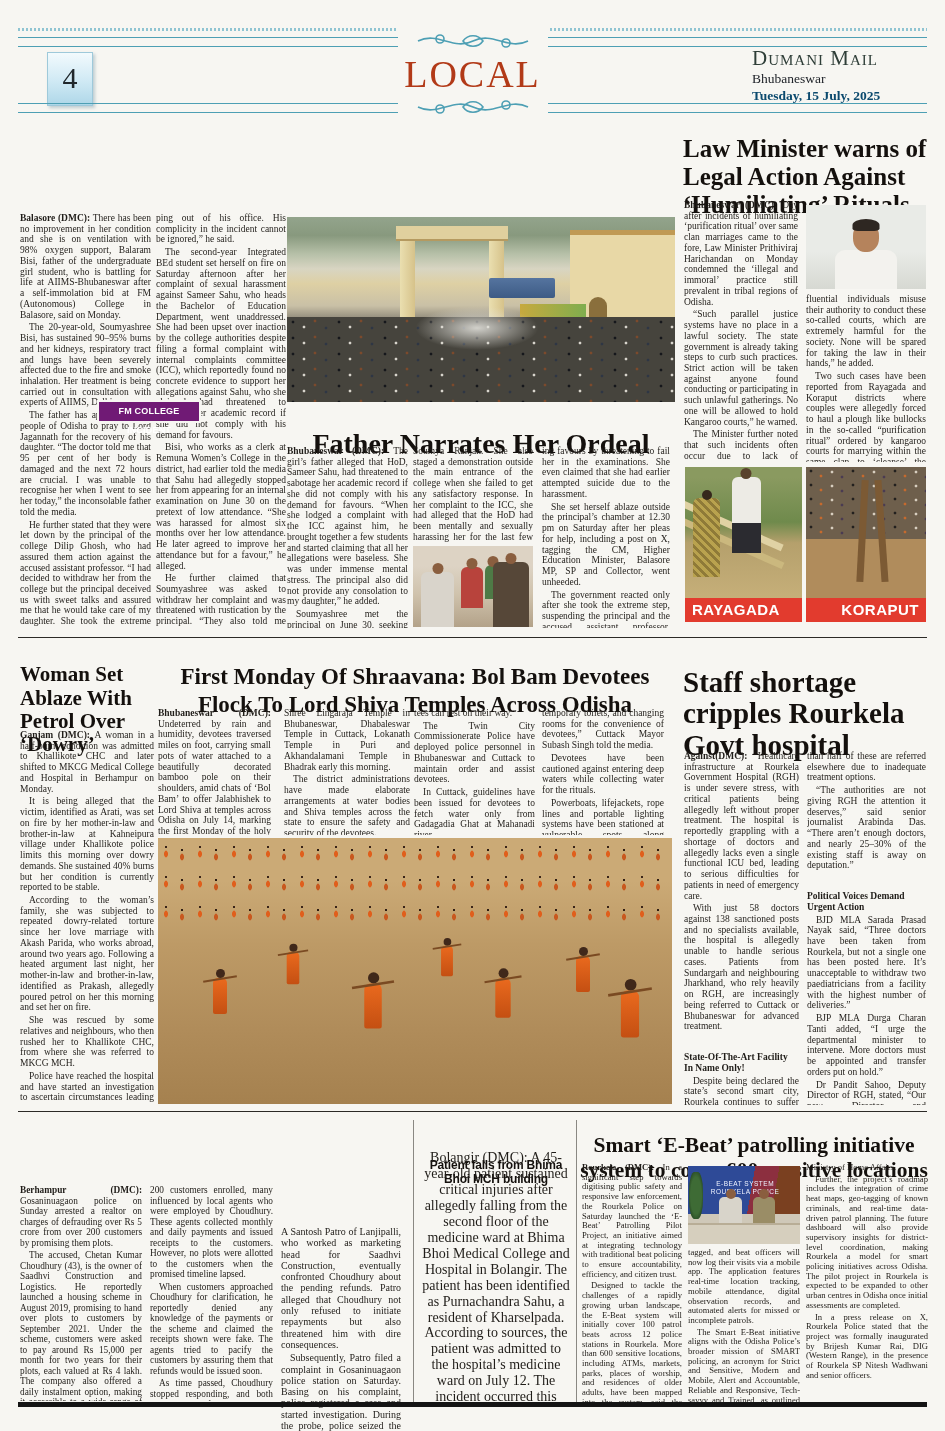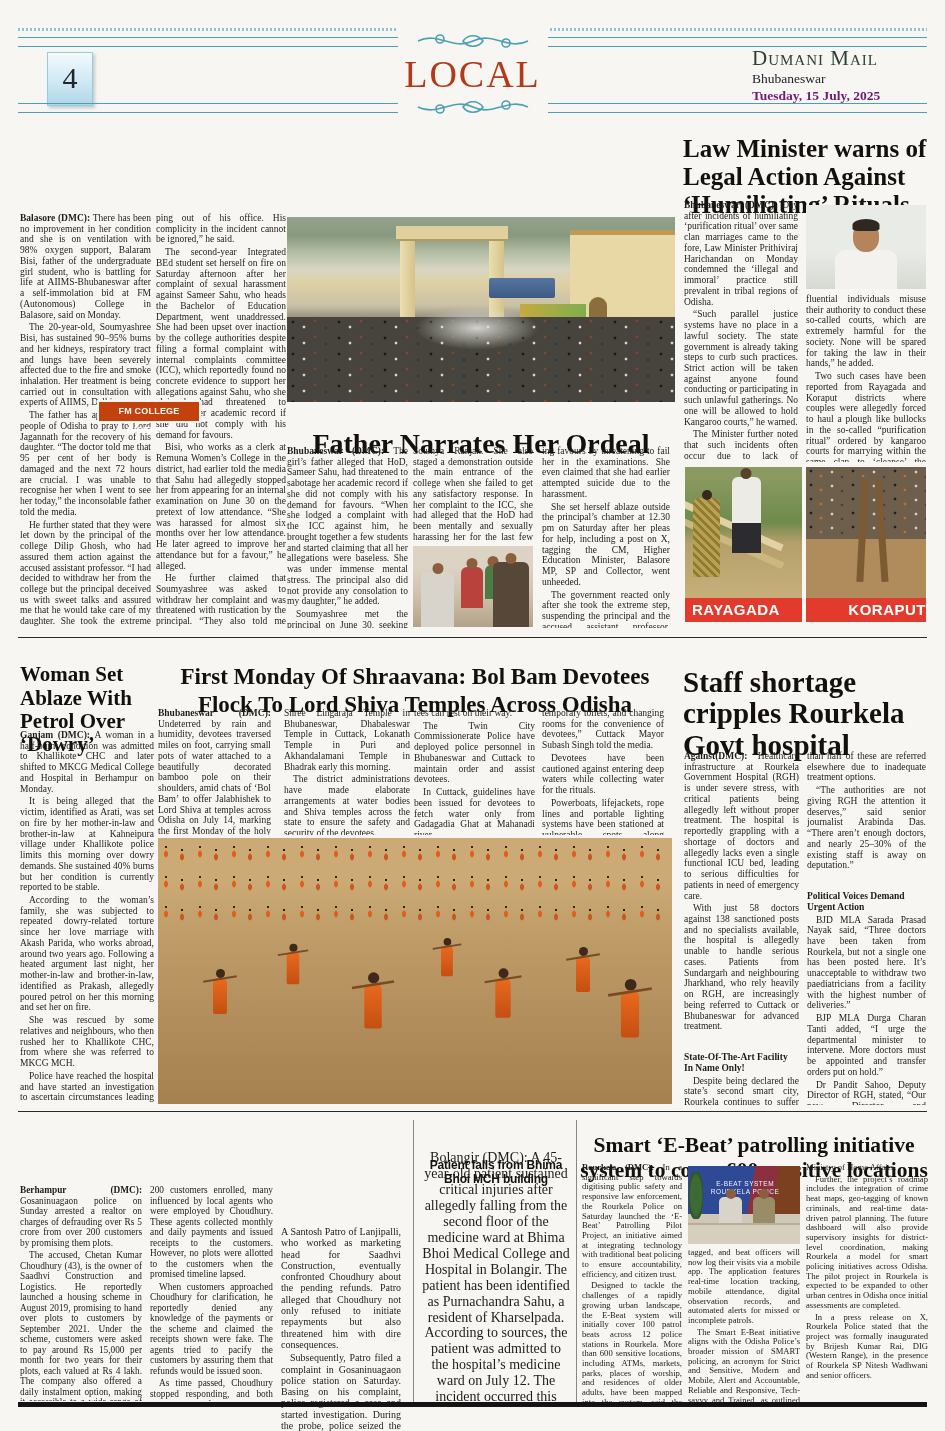--- a/index.html
+++ b/index.html
@@ -15,21 +15,21 @@
   .orn-top{left:398px;top:26px;} .orn-bot{left:398px;top:92px;}
   .pagenum{left:47px;top:52px;width:44px;height:52px;
     background:linear-gradient(180deg,#f2fafd 0%,#cfe9f4 55%,#aed7e8 100%);
     border:1px solid #9ec9da;box-shadow:2px 2px 3px rgba(90,130,150,.35);
     font-size:30px;text-align:center;line-height:50px;color:#20272b;}
   .local{left:300px;top:52px;width:345px;text-align:center;font-size:38px;letter-spacing:2px;
     color:#b23a18;font-weight:normal;}
   .masthead{left:752px;top:45px;width:180px;line-height:1.25;}
   .mast-name{font-variant:small-caps;font-size:21px;letter-spacing:1px;color:#2f3e38;}
   .mast-city{font-size:13.5px;color:#20242a;}
-  .mast-date{font-size:13.5px;font-weight:bold;color:#701a75;}
+  .mast-date{font-size:13.5px;font-weight:bold;color:#0c4a6e;}
   
   .hl{font-family:"Liberation Serif",serif;color:#14100d;}
   .victim-h{left:18px;top:119px;width:650px;font-size:38px;line-height:1.06;font-weight:bold;
     text-align:center;letter-spacing:-.5px;}
   .law-h{left:683px;top:114px;width:248px;font-size:25px;line-height:1.12;}
   .father-h{left:287px;top:405px;width:388px;font-size:28px;text-align:center;}
   .woman-h{left:20px;top:646px;width:140px;font-size:21px;line-height:1.1;}
   .shr-h{left:158px;top:644px;width:514px;font-size:23px;line-height:1.2;text-align:center;}
   .staff-h{left:683px;top:643px;width:248px;font-size:29px;line-height:1.08;}
   .realtor-h{left:20px;top:1117px;width:398px;font-size:26px;line-height:1.15;}
@@ -68,21 +68,21 @@
   .e-col3{left:806px;top:1163px;width:122px;height:240px;}
   
   .hdiv{background:#2c2a27;height:1px;}
   .div1{left:18px;top:637px;width:909px;}
   .div2{left:18px;top:1111px;width:909px;}
   .thick{left:18px;top:1402px;width:909px;height:5px;background:#141414;}
   .vrule{width:1px;background:#8a8883;}
   .vr-l{left:413px;top:1120px;height:282px;}
   .vr-r{left:576px;top:1120px;height:282px;}
   
-  .badge{left:99px;top:402px;width:100px;height:19px;background:#c2410c;color:#fff;
+  .badge{left:99px;top:402px;width:100px;height:19px;background:#701a75;color:#fff;
     font-family:"Liberation Sans",sans-serif;font-weight:bold;font-size:9px;line-height:19px;
     text-align:center;letter-spacing:.2px;z-index:5;box-shadow:0 0 0 2px #f7f6f2;}
   .plabel{height:24px;background:#e23b2e;color:#fff;font-family:"Liberation Sans",sans-serif;
     font-weight:bold;font-size:15px;line-height:24px;padding-left:7px;letter-spacing:.5px;}
   
   .photo{overflow:hidden;background:#cfcac0;}
   .ph-crowd-main{left:287px;top:217px;width:388px;height:185px;
     background:linear-gradient(180deg,#93a48c 0%,#88997e 10%,#b6c0a8 20%,#d8d5c2 28%,#ded0a4 36%,#c9c0a6 48%,#5a5750 62%,#454239 82%,#4d4940 100%);}
   .ph-gate{position:absolute;left:29%;top:5%;width:27%;height:62%;}
   .ph-gate .pill{position:absolute;top:10px;width:15px;height:100%;background:linear-gradient(90deg,#eadfb0,#d6c28a);}
@@ -262,21 +262,21 @@
       <span class="ry-man"></span>
     </div>
     <div class="plabel">RAYAGADA</div>
   </div>
   <div class="abs" style="left:806px;top:467px;width:120px;">
     <div class="photo ph-kor">
       <span class="ko-crowd"></span>
       <span class="ko-pole ko-p1"></span>
       <span class="ko-pole ko-p2"></span>
     </div>
-    <div class="plabel" style="text-align:right;">KORAPUT</div>
+    <div class="plabel" style="text-align:right;padding-right:7px;">KORAPUT</div>
   </div>
 
   <div class="abs hdiv div1"></div>
 
   <h2 class="abs hl woman-h">Woman Set Ablaze With Petrol Over ‘Dowry’</h2>
   <div class="abs col w-body">
       <p class="para"><b>Ganjam (DMC): </b>A woman in a half-burnt condition was admitted to Khallikote CHC and later shifted to MKCG Medical College and Hospital in Berhampur on Monday.</p>
       <p class="para">It is being alleged that the victim, identified as Arati, was set on fire by her mother-in-law and brother-in-law at Kahneipura village under Khallikote police limits this morning over dowry demands. She sustained 40% burns but her condition is currently reported to be stable.</p>
       <p class="para">According to the woman’s family, she was subjected to repeated dowry-related torture since her love marriage with Akash Parida, who works abroad, around two years ago. Following a heated argument last night, her mother-in-law and brother-in-law, identified as Prakash, allegedly poured petrol on her this morning and set her on fire.</p>
       <p class="para">She was rescued by some relatives and neighbours, who then rushed her to Khallikote CHC, from where she was referred to MKCG MCH.</p>

